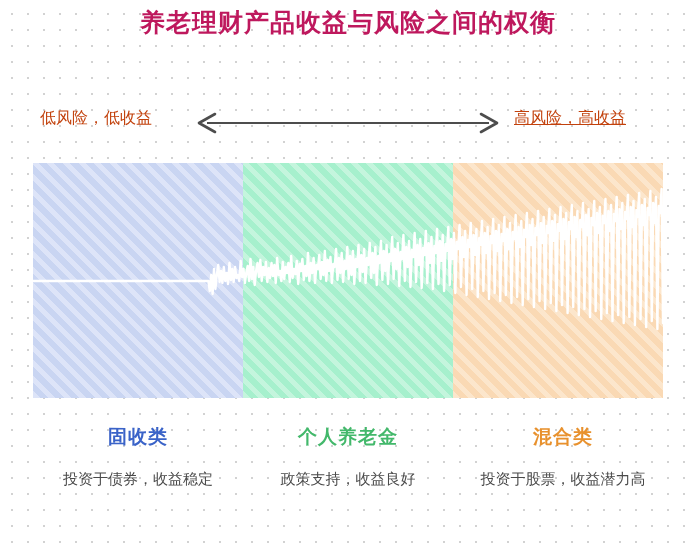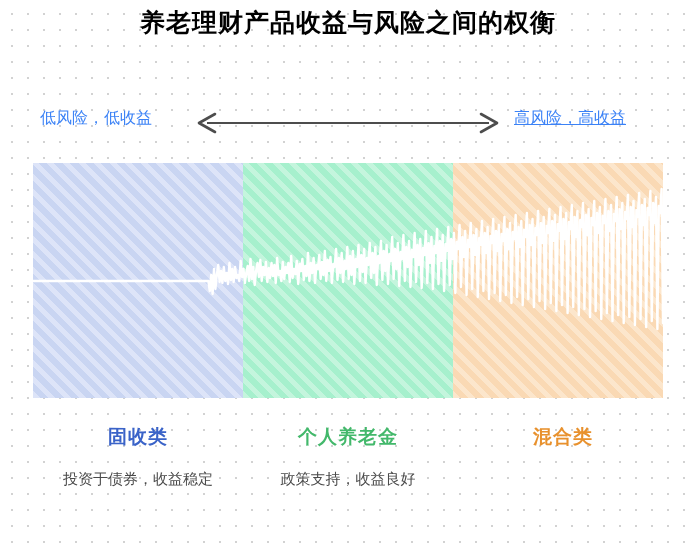--- a/index.html
+++ b/index.html
@@ -20,38 +20,38 @@
 
   
   .title {
     position: absolute;
     left: 0;
     top: 6px;
     width: 696px;
     text-align: center;
     font-size: 25px;
     font-weight: bold;
-    color: #000000;
+    color: #be185d;
     letter-spacing: 1px;
     font-family: "Liberation Serif", "DejaVu Serif", serif;
   }
 
   
   .scale-row {
     position: absolute;
     left: 0;
     top: 106px;
     width: 696px;
     height: 34px;
   }
   .scale-label {
     position: absolute;
     top: 2px;
     font-size: 16px;
-    color: #3b82f6;
+    color: #c2410c;
     white-space: nowrap;
   }
   .scale-label.left  { left: 40px; }
   .scale-label.right { left: 514px; text-decoration: underline; }
 
   .arrow-wrap {
     position: absolute;
     left: 193px;
     top: 6px;
     width: 310px;
@@ -172,14 +172,15 @@
     <div class="cat-desc">政策支持，收益良好</div>
   </div>
 
   <div class="cat cat-0">
     <div class="cat-title" id="cat-title-0" style="color: rgb(58, 99, 200);">固收类</div>
     <div class="cat-desc">投资于债券，收益稳定</div>
   </div>
 
   <div class="cat cat-2">
     <div class="cat-title" id="cat-title-2" style="color: rgb(232, 145, 45);">混合类</div>
+    <div class="cat-desc">投资于股票，收益潜力高</div>
   </div>
 </div>
 
 </body></html>

